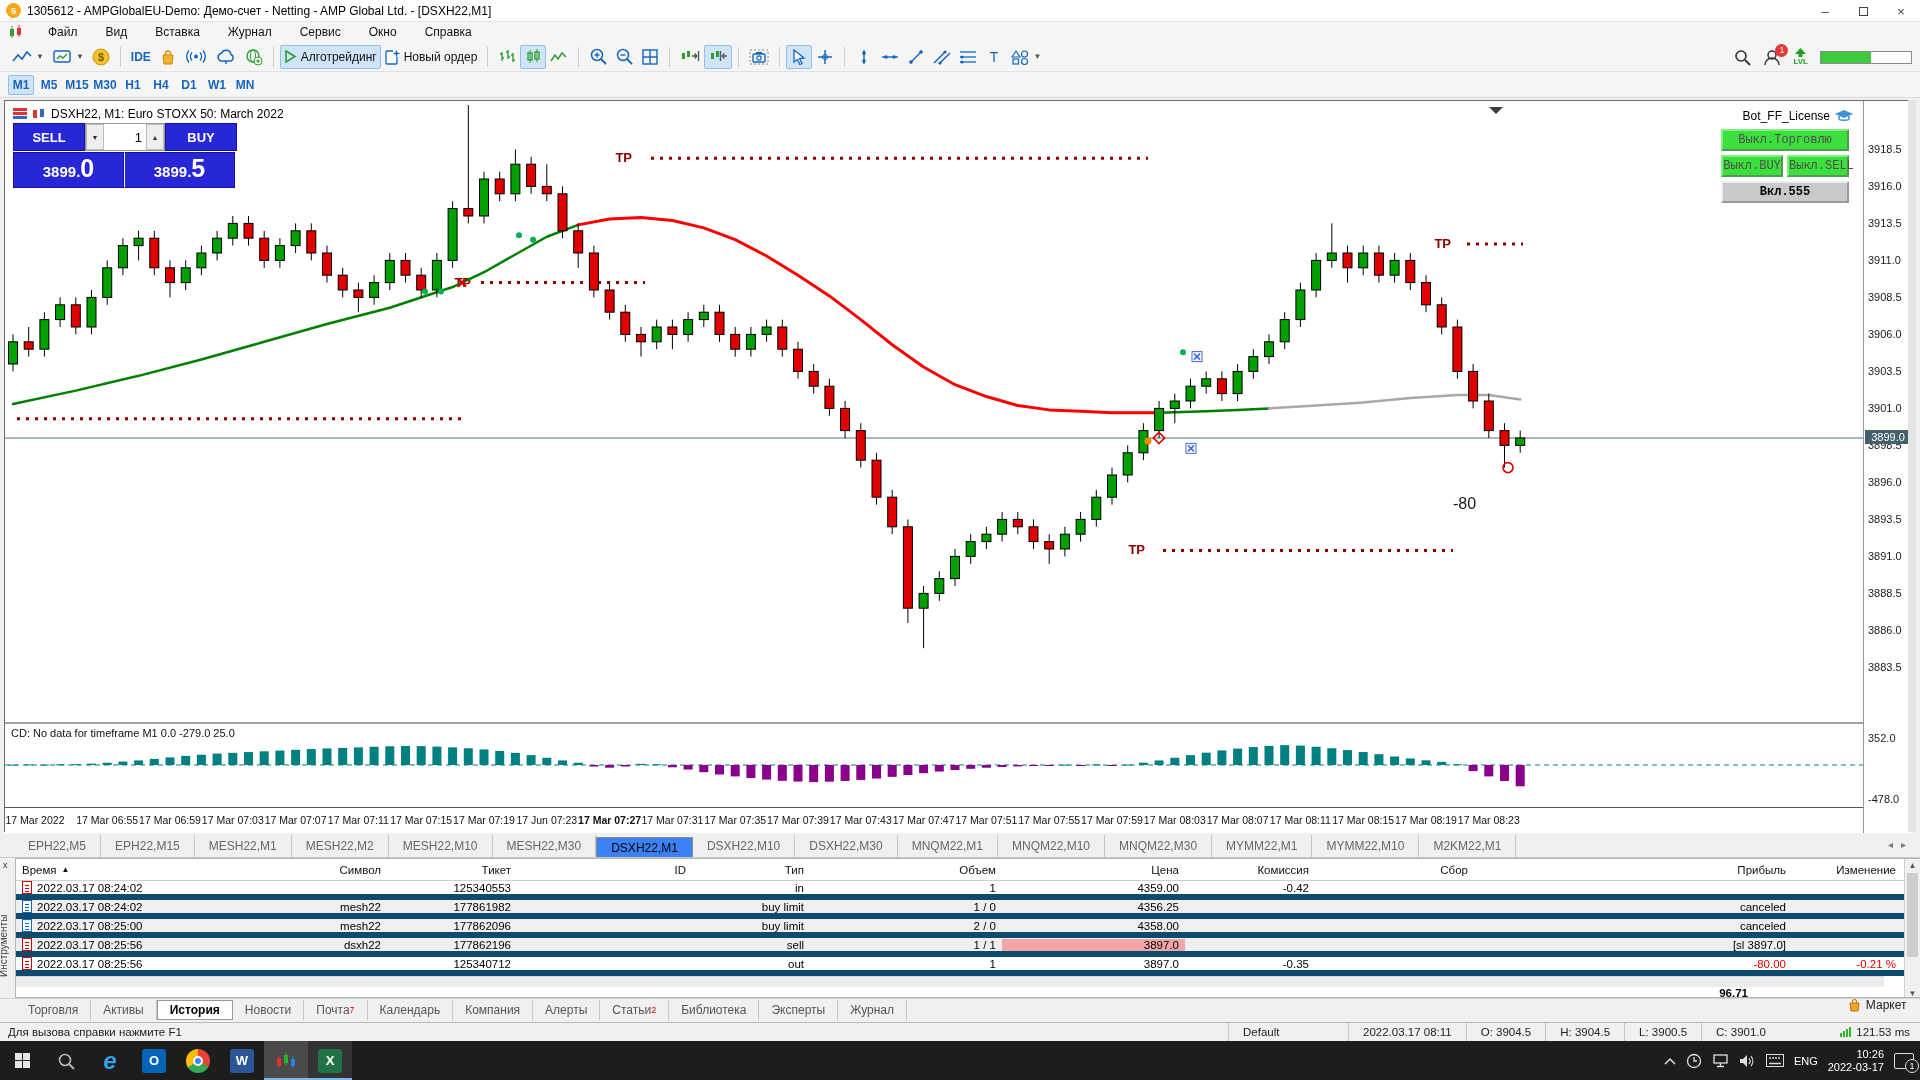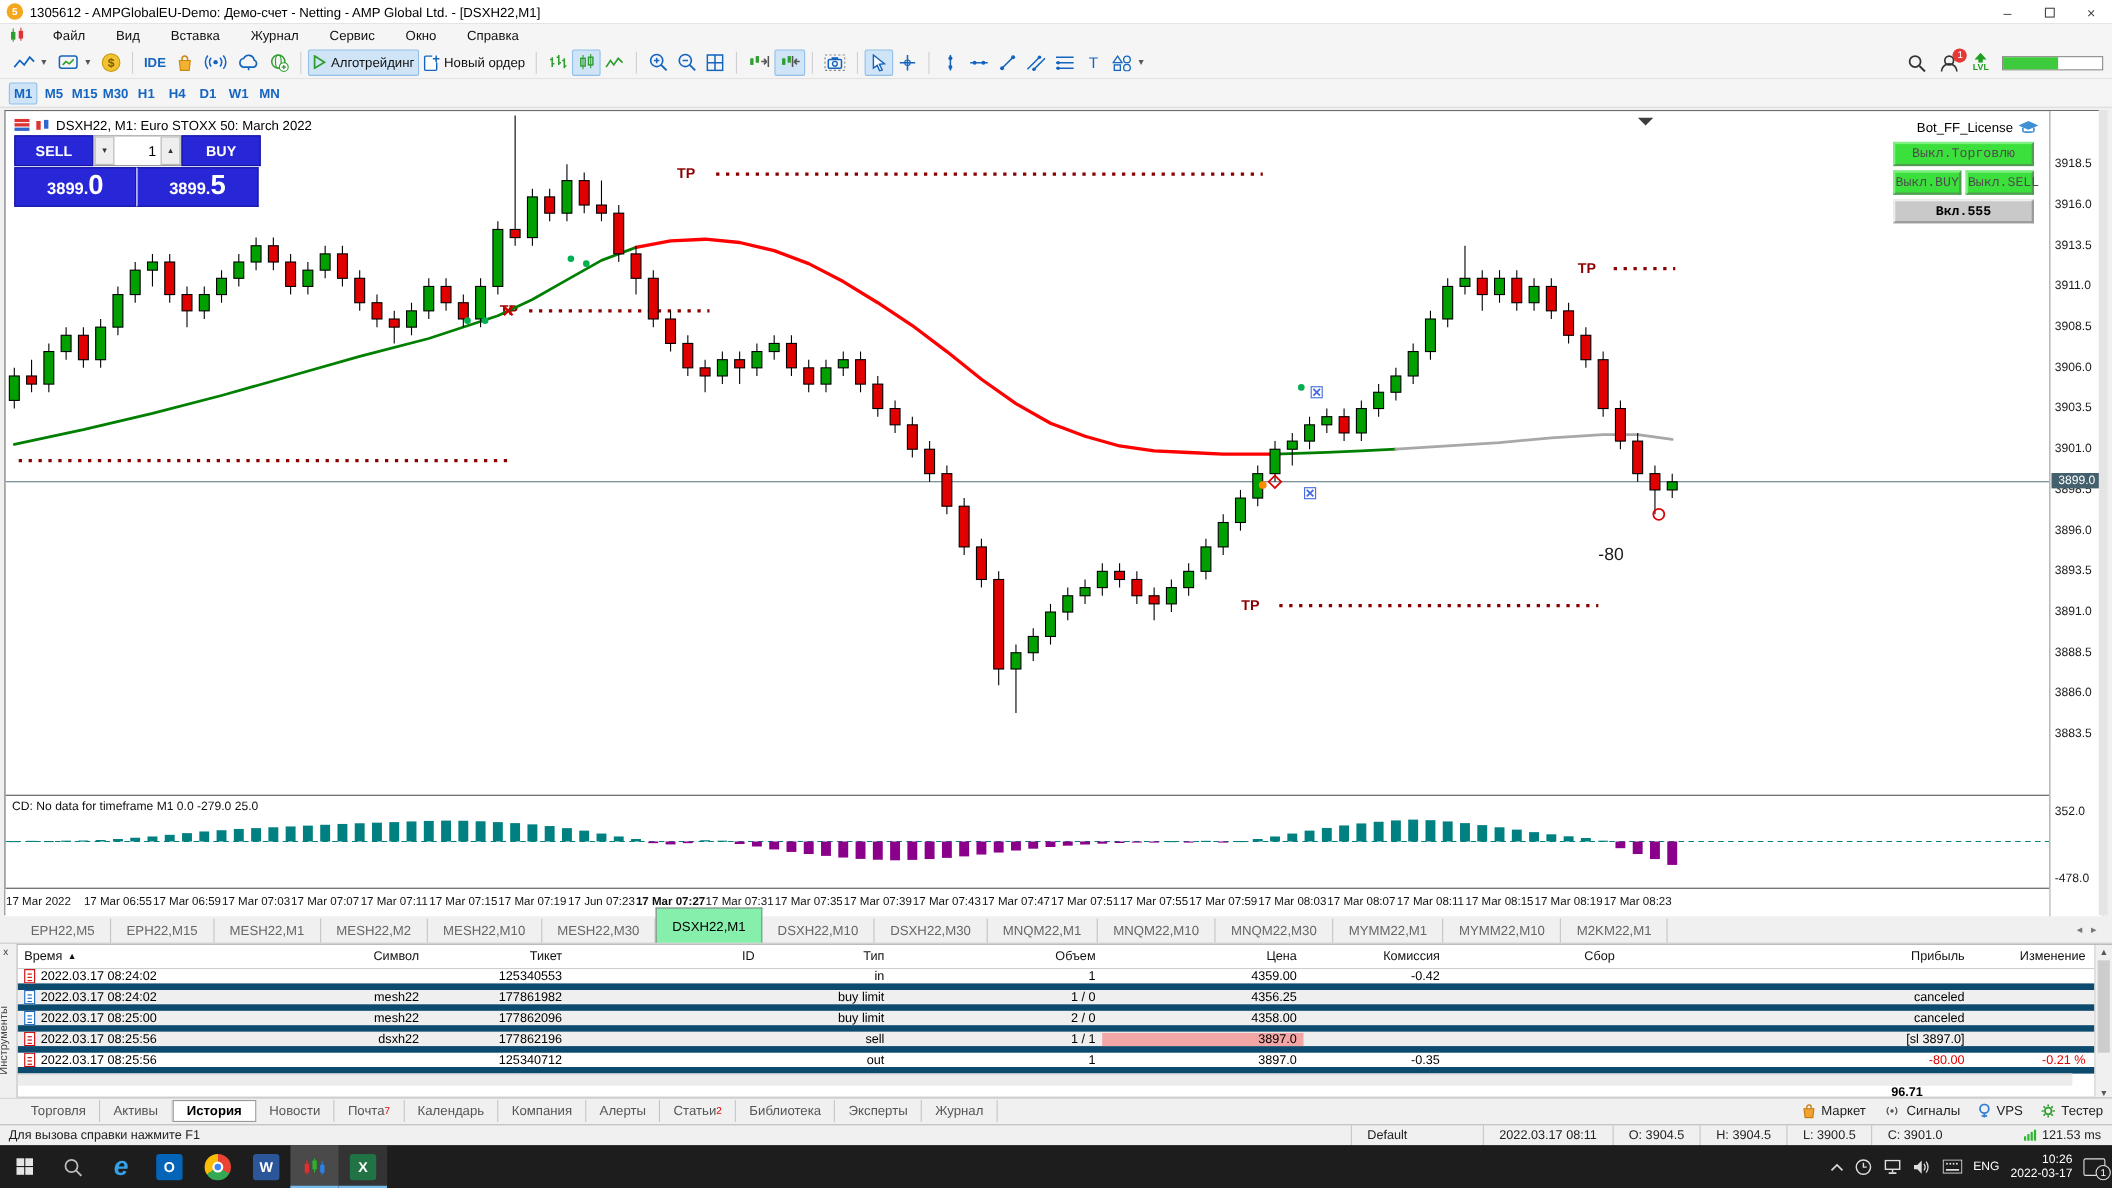--- a/index.html
+++ b/index.html
@@ -68,21 +68,21 @@
   font-family:"Liberation Mono",monospace;}
 .gbtn.full{width:128px;}
 .gbtn.half{width:62px;display:inline-block;}
 #btn-555{background:#c9c9c9;border:2px outset #eee;color:#000;width:128px;padding:2px 0;font-family:"Liberation Mono",monospace;font-weight:bold;}
 
 #chart-scroll{position:absolute;left:1908px;top:100px;width:8px;height:732px;background:#e4e4e4;}
 
 #chart-tabs{position:absolute;left:0;top:834px;width:1920px;height:24px;background:#f0f0f0;border-bottom:1px solid #c8c8c8;
   display:flex;align-items:flex-end;padding-left:14px;}
 .ctab{padding:3px 14px;color:#666;font-size:12px;border-right:1px solid #c4c4c4;height:22px;display:flex;align-items:center;}
-.ctab.active{background:#86efac;border:1px solid #8a8a8a;border-bottom:none;color:#000;height:32px;}
+.ctab.active{background:#3b82f6;border:1px solid #8a8a8a;border-bottom:none;color:#000;height:20px;}
 #ctab-arrows{position:absolute;right:6px;top:5px;color:#777;font-size:10px;letter-spacing:8px;}
 
 #toolbox-strip{position:absolute;left:0;top:858px;width:15px;height:160px;background:#f0f0f0;}
 #toolbox-strip .x{position:absolute;left:3px;top:2px;font-size:9px;color:#333;}
 #toolbox-label{position:absolute;left:-2px;top:18px;width:18px;height:140px;writing-mode:vertical-rl;transform:rotate(180deg);
   font-size:10px;color:#444;text-align:center;}
 #history-panel{position:absolute;left:15px;top:858px;width:1906px;height:140px;background:#fff;border:1px solid #b5b5b5;overflow:hidden;}
 .hrow{display:flex;height:19px;align-items:center;border-bottom:6px solid #0c4a6e;font-size:11.5px;}
 .hrow.head{height:22px;border-bottom:1px solid #cfcfcf;color:#111;}
 .hrow.stripe{background:#efefef;}
@@ -95,21 +95,21 @@
 .redtxt{color:#e00000;}
 #vscroll{position:absolute;right:0;top:0;width:16px;height:140px;background:#f0f0f0;border-left:1px solid #d0d0d0;font-size:8px;color:#555;text-align:center;}
 #vscroll .thumb{position:absolute;left:2px;top:14px;width:11px;height:84px;background:#cdcdcd;}
 #hscroll{position:absolute;left:0;top:117px;width:1868px;height:11px;background:#ececec;border-top:1px solid #d8d8d8;}
 #partial-row{position:absolute;left:0;top:128px;width:1868px;height:12px;font-size:11.5px;font-weight:bold;}
 
 #bottom-tabs{position:absolute;left:0;top:998px;width:1920px;height:23px;background:#f0f0f0;display:flex;align-items:center;padding-left:16px;border-top:1px solid #d5d5d5;}
 .btab{padding:2px 12px;color:#555;border-right:1px solid #c6c6c6;position:relative;height:20px;display:flex;align-items:center;}
 .btab.active{background:#fff;border:1px solid #999;color:#000;font-weight:bold;}
 .btab sub{color:#e00000;font-size:9px;}
-#services{position:absolute;right:8px;top:998px;height:23px;display:flex;align-items:center;gap:16px;color:#222;}
+#services{position:absolute;right:8px;top:998px;height:23px;display:flex;align-items:center;gap:16px;color:#222;flex-direction:column;}
 .svc{display:flex;align-items:center;gap:5px;}
 
 #statusbar{position:absolute;left:0;top:1022px;width:1920px;height:19px;background:#f0f0f0;border-top:1px solid #bbb;
   display:flex;align-items:center;font-size:11.5px;color:#222;}
 #statusbar .help{padding-left:8px;flex:0 0 auto;}
 #statusbar .cells{position:absolute;left:1228px;display:flex;height:19px;align-items:center;}
 #statusbar .cell{border-left:1px solid #c6c6c6;padding:0 14px;height:19px;display:flex;align-items:center;}
 #ping{position:absolute;right:10px;display:flex;align-items:center;gap:5px;}
 .sigbars{display:flex;align-items:flex-end;gap:1px;}
 .sigbars i{width:2px;background:#2fb52f;display:block;}

